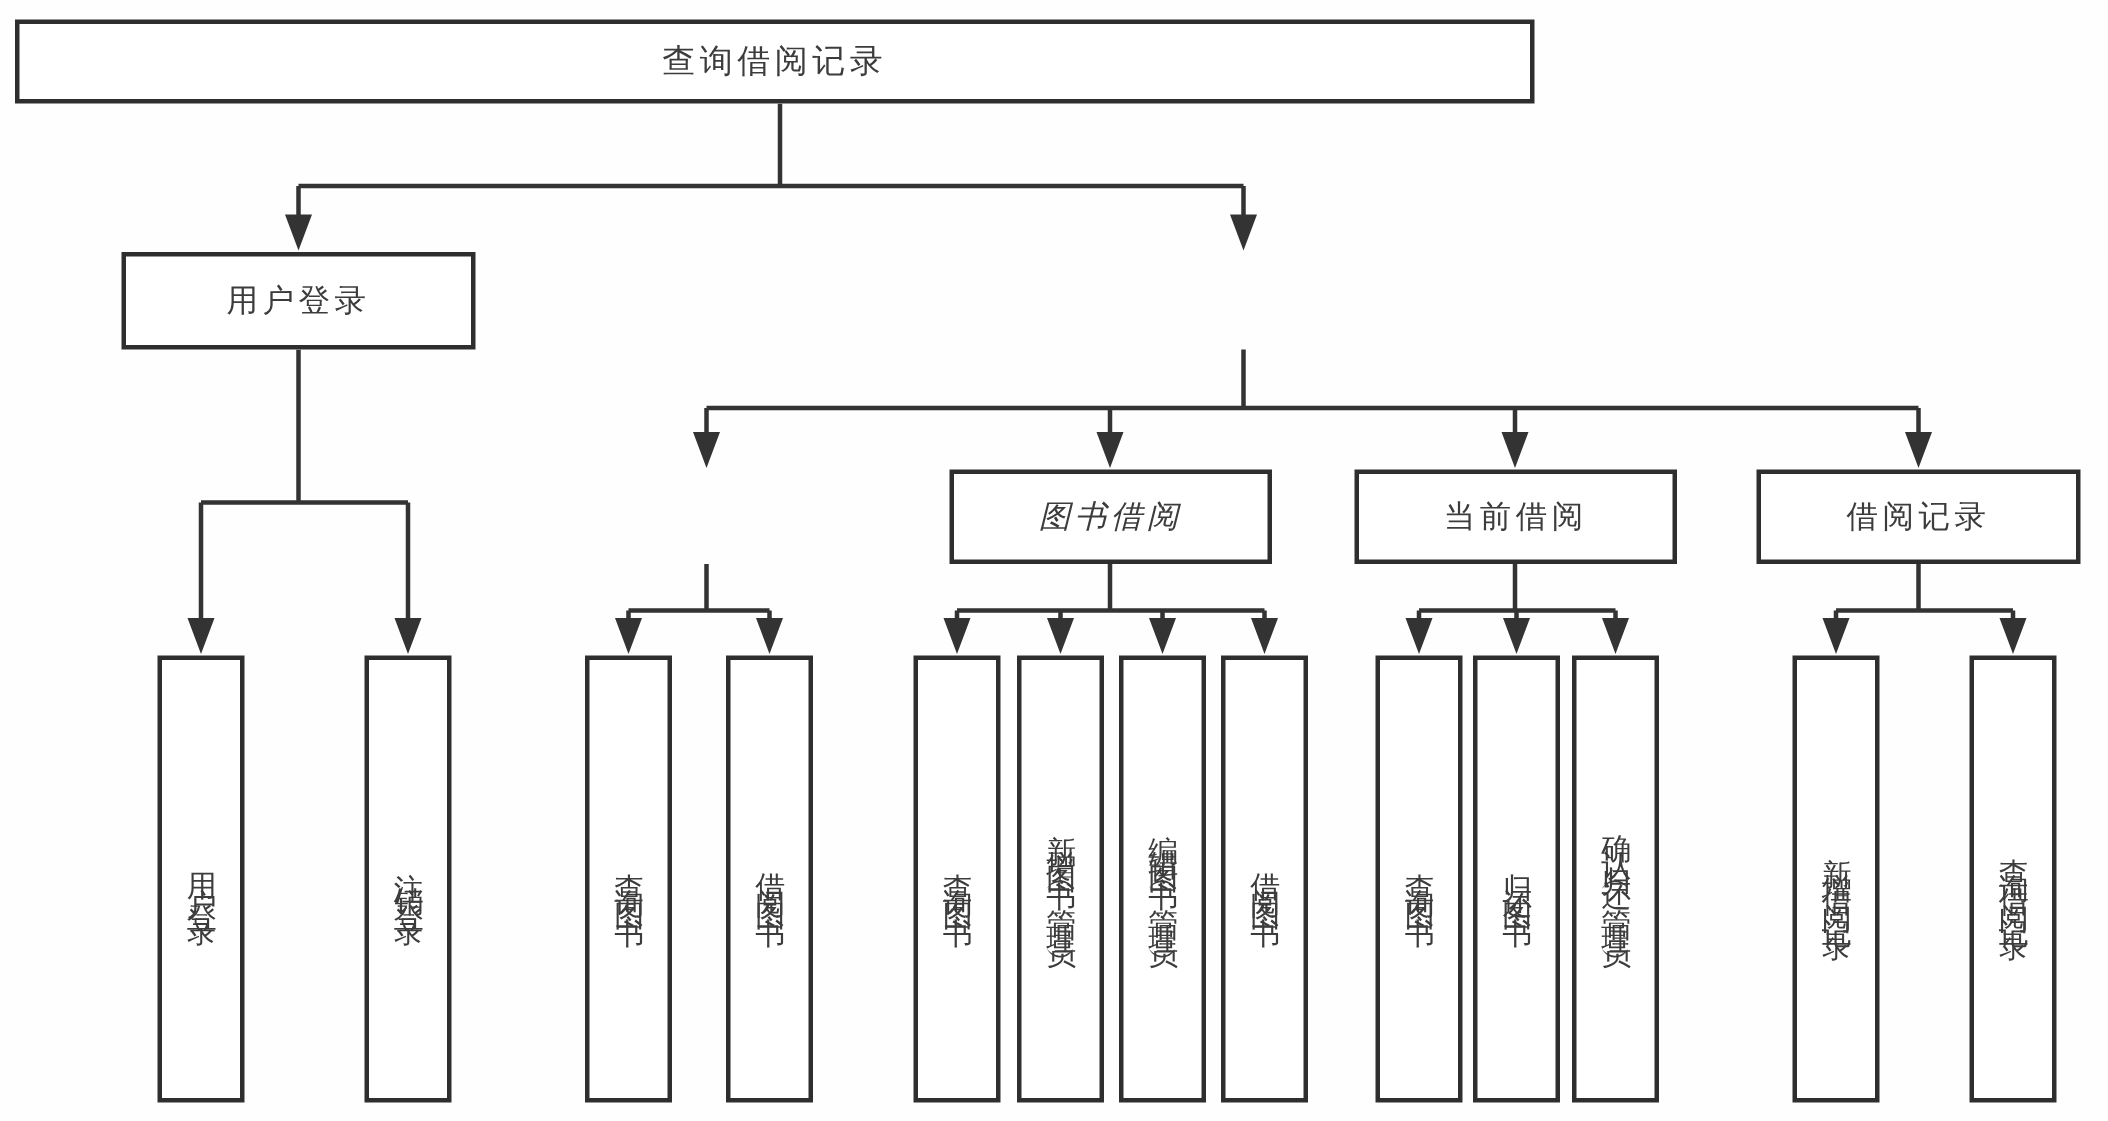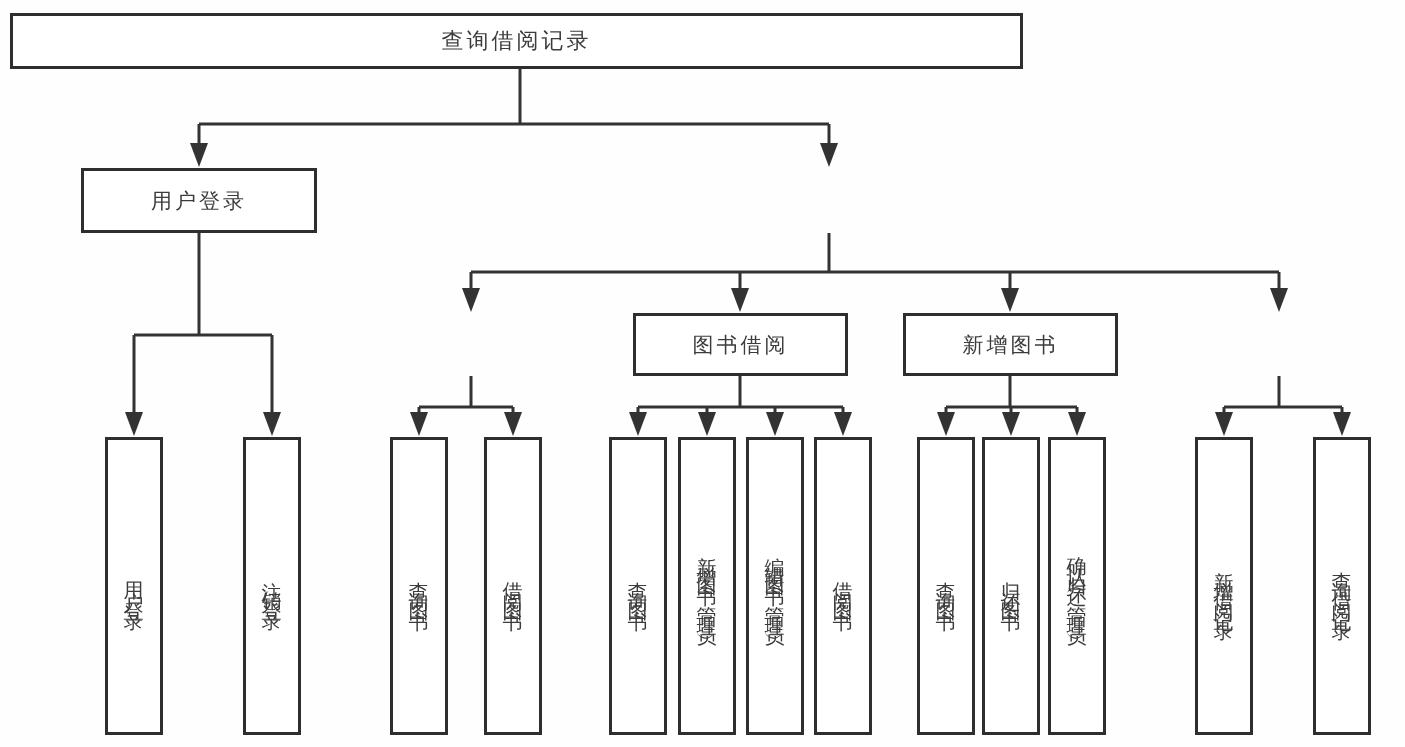--- a/index.html
+++ b/index.html
@@ -72,25 +72,28 @@
   </svg>
 
   <div class="box root-box" style="left:10px;top:13px;width:1013px;height:56px;">
     <span class="hlabel">查询借阅记录</span>
   </div>
 
   <div class="box" style="left:81px;top:168px;width:236px;height:65px;">
     <span class="hlabel">用户登录</span>
   </div>
 
-  <div class="box" style="left:633px;top:313px;width:215px;height:63px;">
+  <div class="box" style="left:633px;top:313px;width:215px;height:63px;font-style:italic;">
     <span class="hlabel">图书借阅</span>
   </div>
   <div class="box" style="left:903px;top:313px;width:215px;height:63px;">
-    <span class="hlabel">新增图书</span>
+    <span class="hlabel">当前借阅</span>
+  </div>
+  <div class="box" style="left:1171px;top:313px;width:216px;height:63px;">
+    <span class="hlabel">借阅记录</span>
   </div>
 
   <div class="box leaf" style="left:105px;">
     <span class="vtext">用户登录</span>
   </div>
   <div class="box leaf" style="left:243px;">
     <span class="vtext">注销登录</span>
   </div>
 
   <div class="box leaf" style="left:390px;">

